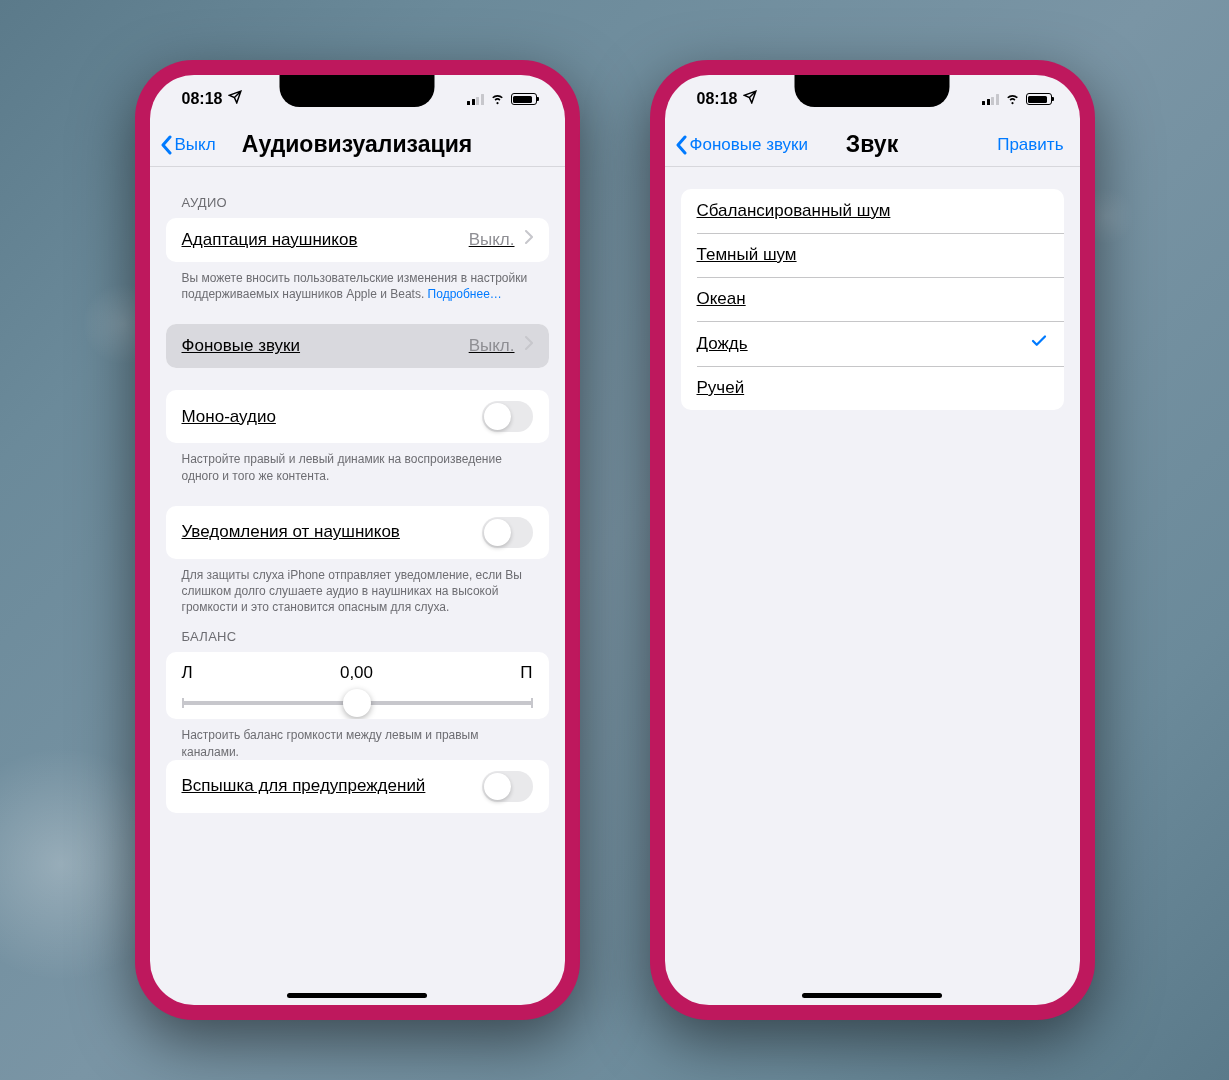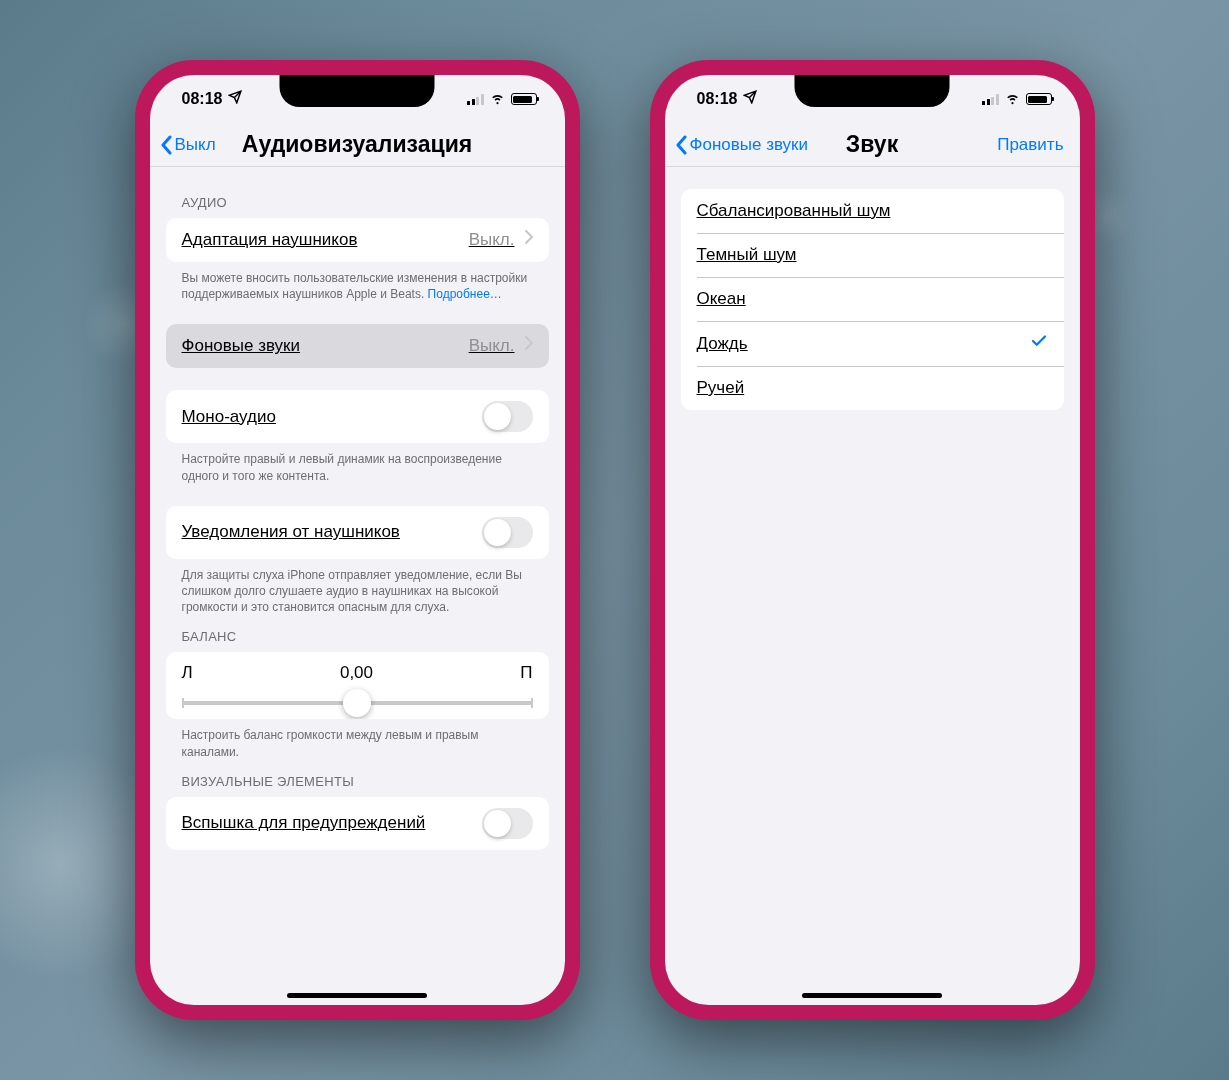--- a/index.html
+++ b/index.html
@@ -222,21 +222,20 @@
           <span>П</span>
         </div>
         <div class="slider-wrap">
           <div class="slider-track">
             <div class="slider-thumb"></div>
           </div>
         </div>
       </div>
       <div class="footer-text">Настроить баланс громкости между левым и правым каналами.</div>
 
-      <div class="section-header tight">ВИЗУАЛЬНЫЕ ЭЛЕМЕНТЫ</div>
       <div class="cell-group">
         <div class="cell">
           <span>Вспышка для предупреждений</span>
           <div class="toggle"></div>
         </div>
       </div>
     </div>
     <div class="home-indicator"></div>
   </div>
 </div>

